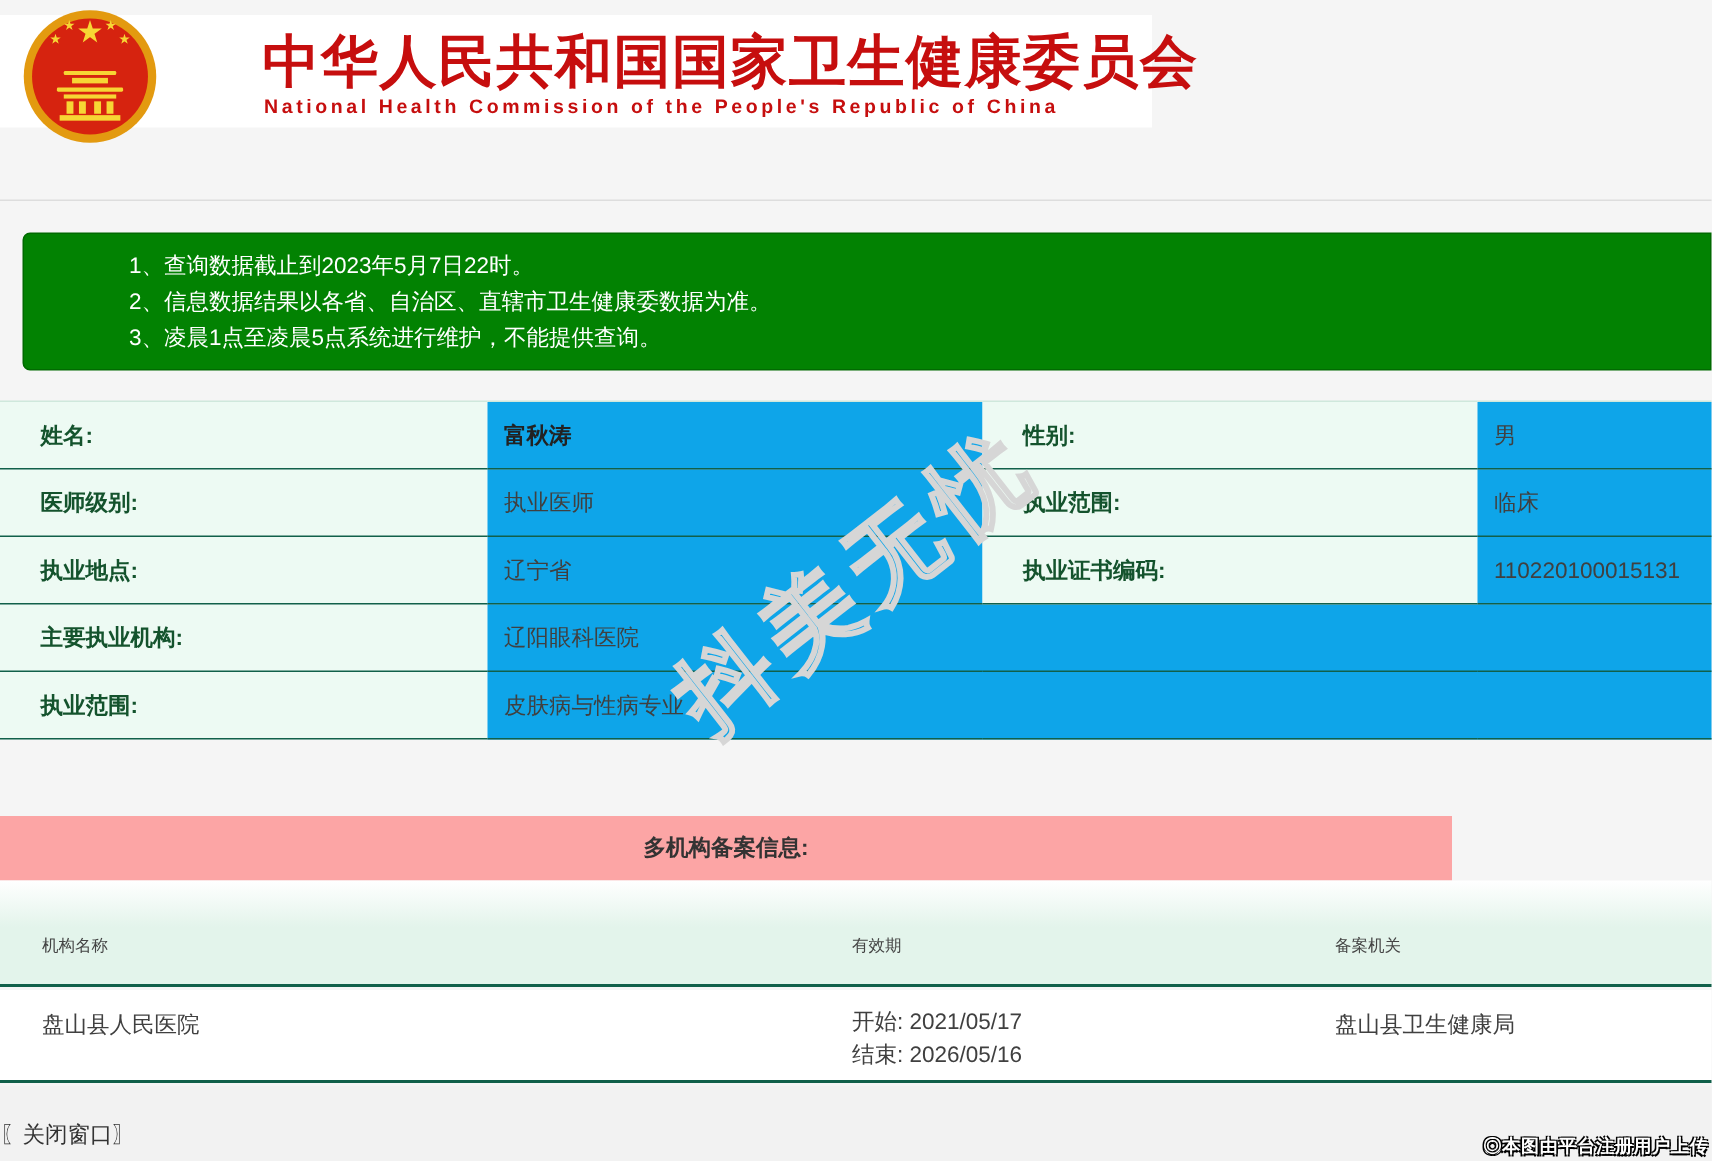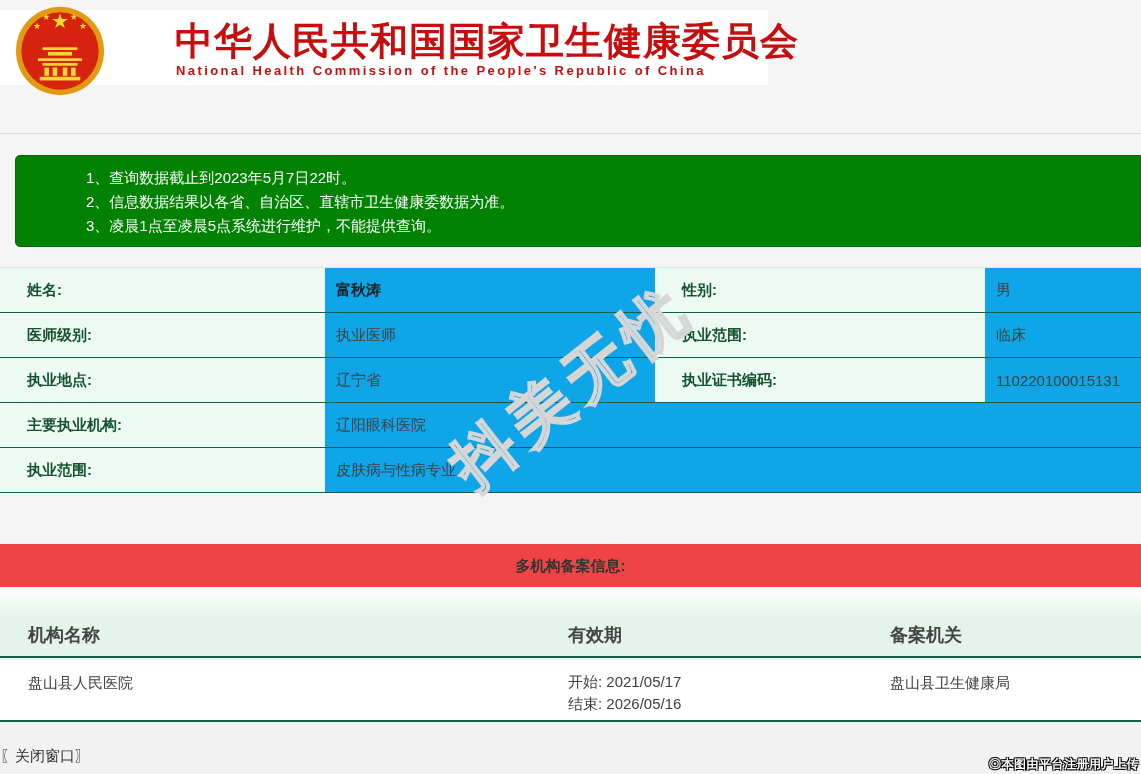--- a/index.html
+++ b/index.html
@@ -50,30 +50,30 @@
   .main-table td {
     height:45px; font-size:15px;
     border-bottom:1px solid #11604a;
     vertical-align:middle;
   }
   td.lbl { background:#edfaf3; font-weight:bold; padding-left:27px; color:#14532d; }
   td.val { background:#0ea5e9; padding-left:11px; color:#404040; }
   td.val-strong { font-weight:bold; color:#222; }
   
   .section-title {
-    position:absolute; top:544px; left:0; width:1141px; height:43px;
-    background:#ef4444; text-align:center; line-height:43px;
+    position:absolute; top:544px; left:0; width:968px; height:43px;
+    background:#fca5a5; text-align:center; line-height:43px;
     font-weight:bold; font-size:15px; color:#333;
   }
   .org-head {
     position:absolute; top:587px; left:0; width:1141px; height:71px;
     background:linear-gradient(#ffffff, #e3f4eb 45%);
     border-bottom:2px solid #11604a;
   }
-  .org-head .h { position:absolute; top:36px; font-size:18px; color:#444;font-weight:bold; }
+  .org-head .h { position:absolute; top:36px; font-size:11px; color:#444; }
   .org-head .h1 { left:28px; }
   .org-head .h2 { left:568px; }
   .org-head .h3 { left:890px; }
   .org-row {
     position:absolute; top:660px; left:0; width:1141px; height:62px;
     background:#ffffff; border-bottom:2px solid #11604a;
   }
   .org-row .c { position:absolute; font-size:15px; color:#404040; }
   .org-row .c1 { left:28px; top:14px; }
   .org-row .c2 { left:568px; top:11px; line-height:22px; }

